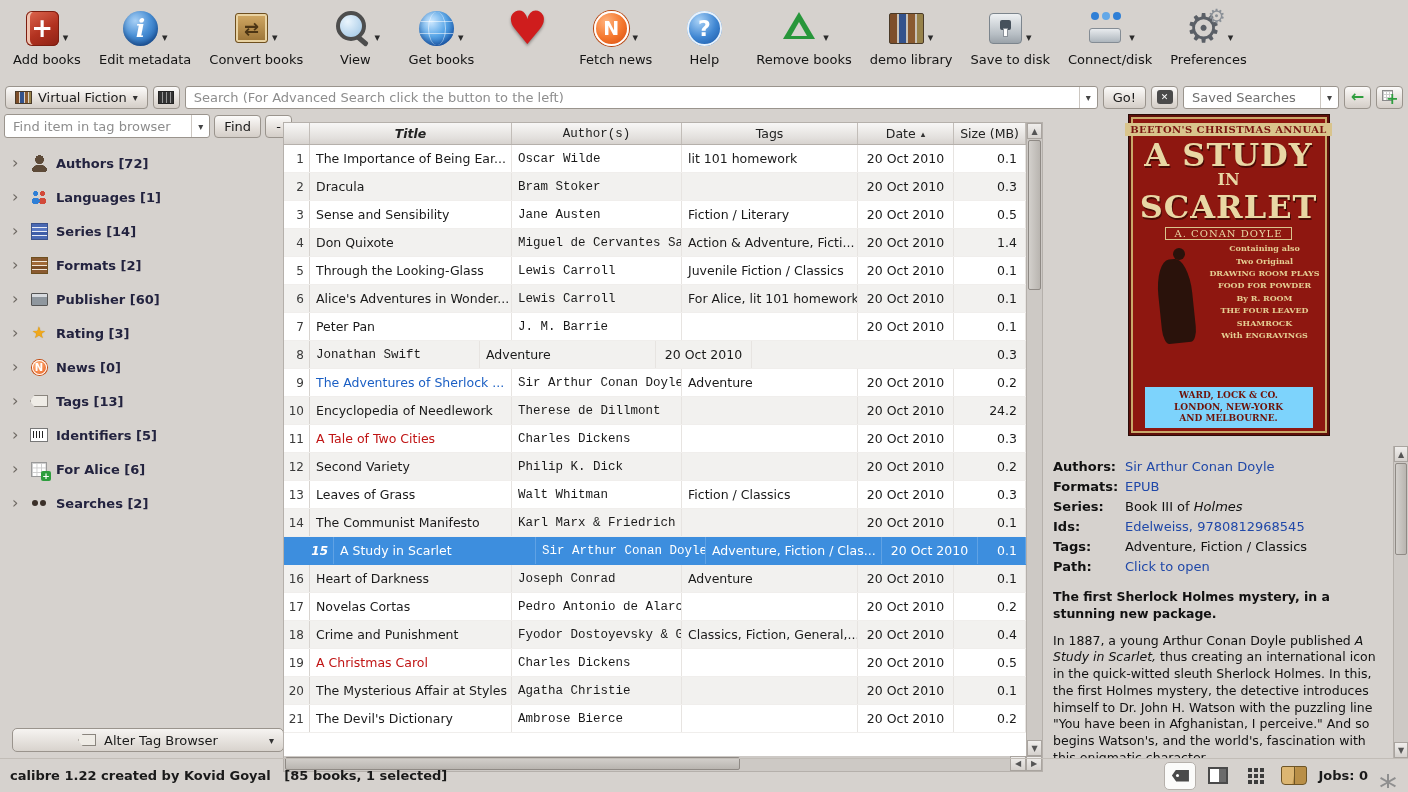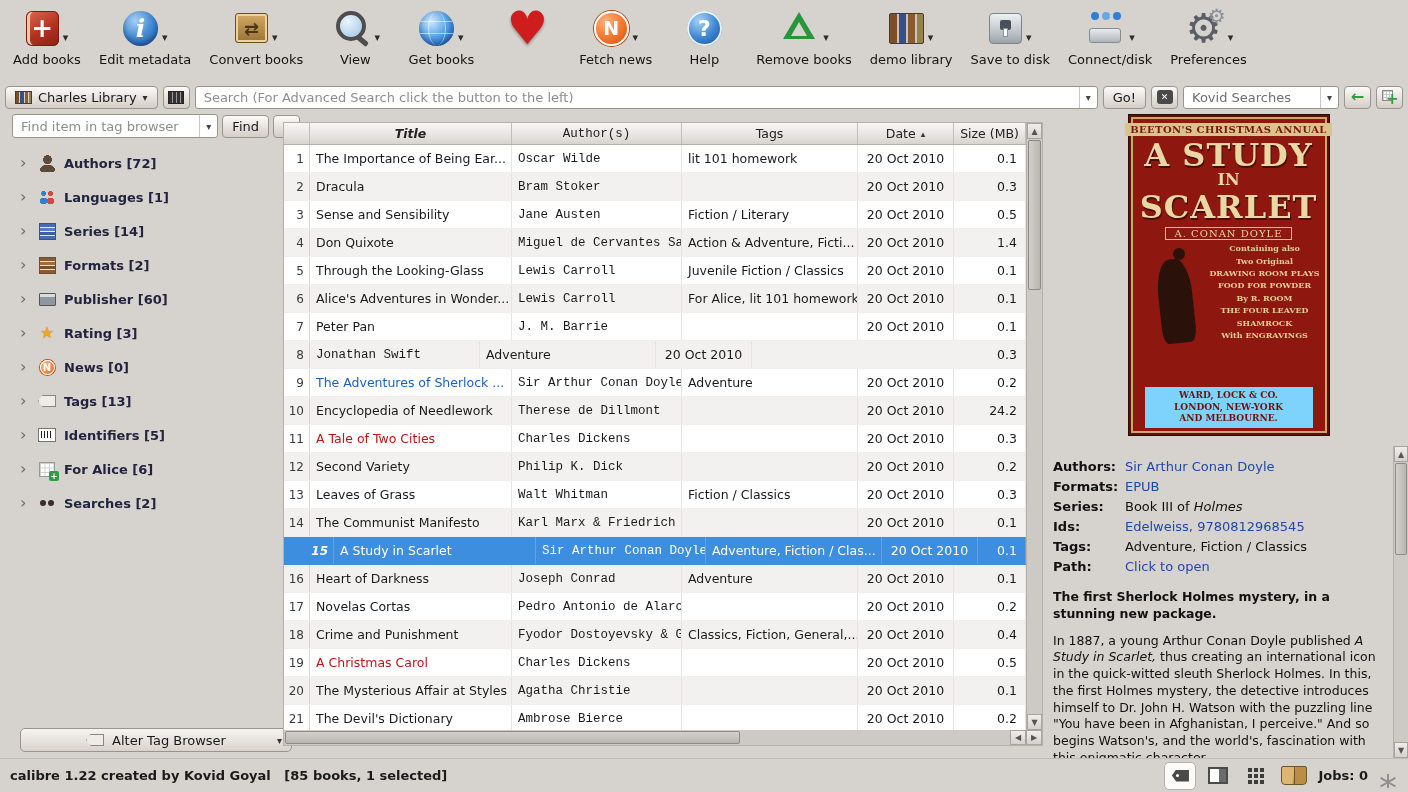--- a/index.html
+++ b/index.html
@@ -55,21 +55,21 @@
   .combo-arrow { width:18px; align-self:stretch; display:flex; align-items:center; justify-content:center; border-left:1px solid #ccc7c1; color:#444; font-size:10px; flex:none; }
   .gi-clear { width:16px; height:14px; border-radius:3px; background:#4a4a4a; color:#fff; font-size:9px; font-weight:700; display:flex; align-items:center; justify-content:center; }
   .combo { display:flex; align-items:center; height:23px; background:#fff; border:1px solid #9a948d; border-radius:3px; width:156px; }
   .combo .combo-text { flex:1; padding:0 8px; color:#6f6f6f; font-size:13px; white-space:nowrap; overflow:hidden; }
   .gi-copy { color:#2e9e3e; font-weight:800; font-size:16px; line-height:1; }
   .gi-plus { position:relative; width:16px; height:14px; }
   .gi-plus::before { content:""; position:absolute; top:0; left:0; width:9px; height:9px; background:#fff; border:1px solid #8a8a8a; background-image:linear-gradient(#ccc 1px,transparent 1px),linear-gradient(90deg,#ccc 1px,transparent 1px); background-size:3px 3px; }
   .gi-plus::after { content:"+"; position:absolute; right:-1px; bottom:-3px; color:#2e9e3e; font-size:15px; font-weight:800; line-height:1; }
 
   
-  .sidebar { position:absolute; top:112px; left:0; width:296px; bottom:34px; display:flex; flex-direction:column; padding-top:2px;margin-left:8px; }
+  .sidebar { position:absolute; top:112px; left:0; width:296px; bottom:34px; display:flex; flex-direction:column; padding-top:2px; }
   .tb-find-row { display:flex; gap:4px; padding:0 4px; align-items:center; }
   .find-wrap { flex:1; display:flex; align-items:center; height:24px; background:#fff; border:1px solid #9a948d; border-radius:3px; }
   .tree { flex:1; overflow:hidden; padding-top:8px; }
   .tree-item { display:flex; align-items:center; gap:8px; height:34px; padding-left:12px; }
   .chev { color:#6e6963; font-size:16px; width:10px; line-height:1; }
   .tree-ic { width:18px; height:18px; display:inline-flex; align-items:center; justify-content:center; position:relative; flex:none; }
   .tree-label { font-size:13px; font-weight:700; color:#23233f; white-space:nowrap; }
   .tic-authors::before { content:""; width:17px; height:17px; background:radial-gradient(4.5px 4.5px at 50% 27%,#5d4a38 97%,transparent 100%),radial-gradient(7.5px 5px at 50% 86%,#5d4a38 97%,transparent 100%); }
   .tic-languages::before { content:""; width:16px; height:14px; background:radial-gradient(2.6px 2.6px at 30% 25%,#2f7fd6 95%,transparent),radial-gradient(4px 3.4px at 30% 78%,#2f7fd6 95%,transparent),radial-gradient(2.6px 2.6px at 72% 25%,#d24a3a 95%,transparent),radial-gradient(4px 3.4px at 72% 78%,#d24a3a 95%,transparent); }
   .tic-series::before { content:""; width:15px; height:15px; border:1px solid #39518c; background:linear-gradient(#4a69b3 0 3px,#e8ecf5 3px 4px,#5a79c3 4px 7px,#e8ecf5 7px 8px,#3f5ea8 8px 11px,#e8ecf5 11px 12px,#4a69b3 12px); }
@@ -79,21 +79,21 @@
   .tic-news::before { content:"N"; width:15px; height:15px; border-radius:50%; background:radial-gradient(circle at 35% 30%,#ffb27d,#e85d1a); color:#fff; font-size:10px; font-weight:800; display:flex; align-items:center; justify-content:center; box-shadow:inset 0 0 0 1px #fff,0 0 0 1px #c44b10; }
   .tic-tags::before { content:""; width:16px; height:10px; background:#efece6; border:1px solid #8a857e; clip-path:polygon(0 50%,25% 0,100% 0,100% 100%,25% 100%); }
   .tic-identifiers::before { content:""; width:16px; height:12px; border:1px solid #777; background-color:#fff; background-image:repeating-linear-gradient(90deg,#222 0 1px,transparent 1px 3px); background-size:11px 7px; background-position:2px 2px; background-repeat:no-repeat; }
   .tic-custom::before { content:""; width:14px; height:13px; background-color:#fff; border:1px solid #999; background-image:linear-gradient(#ccc 1px,transparent 1px),linear-gradient(90deg,#ccc 1px,transparent 1px); background-size:4.5px 4.5px; }
   .tic-custom::after { content:"+"; position:absolute; right:-3px; bottom:-3px; width:10px; height:10px; background:#2e9e3e; color:#fff; font-size:9px; font-weight:800; line-height:10px; text-align:center; border-radius:2px; }
   .tic-searches::before { content:""; width:6px; height:6px; border-radius:50%; background:#3a2f28; box-shadow:8px 0 0 #3a2f28; margin-right:8px; }
   .alter-btn { margin:4px auto 6px auto; width:272px; height:24px; display:flex; align-items:center; justify-content:center; gap:8px; background:linear-gradient(#f6f4f1,#d8d3cd); border:1px solid #9a948d; border-radius:5px; font-size:13px; position:relative; }
   .alter-btn .dd { position:absolute; right:9px; }
 
   
-  .table-wrap { position:absolute; top:112px; left:283px; width:760px; bottom:46px; padding-top:10px; display:flex; flex-direction:column; }
+  .table-wrap { position:absolute; top:112px; left:283px; width:760px; bottom:20px; padding-top:10px; display:flex; flex-direction:column; }
   .tbl { flex:1; display:flex; background:#fff; border:1px solid #b5b0ab; border-bottom:none; overflow:hidden; }
   .grid { flex:1; overflow:hidden; background:#fff; display:flex; flex-direction:column; }
   .hdr { display:flex; height:22px; background:linear-gradient(#f8f7f6,#e3e0dd 70%,#d7d3cf); border-bottom:1px solid #b5b0ab; font-size:12.5px; color:#222; flex:none; }
   .hdr-cell { display:flex; align-items:center; justify-content:center; border-right:1px solid #c2bdb8; overflow:hidden; white-space:nowrap; }
   .hdr-title-txt { font-weight:700; font-style:italic; }
   .sort-arrow { font-size:9px; margin-left:5px; color:#333; }
   .w-num{width:26px; flex:none;} .w-title{width:202px; flex:none;} .w-authors{width:170px; flex:none;font-family:Liberation Mono, monospace;}
   .w-tags{width:176px; flex:none;} .w-date{width:96px; flex:none;} .w-size{width:70px; flex:1;}
   .rows { flex:1; overflow:hidden; }
   .lv-row { display:flex; height:28px; font-size:12.5px; color:#1a1a1a; border-bottom:1px solid #f0eeec; }
@@ -266,38 +266,38 @@
           <span class="tb-arrow">▾</span>
         </div>
         <div class="tb-label">Preferences</div>
       </div>
 
   </div>
 
   <div class="search-row">
     <div class="btn">
       <span class="mini-lib"></span>
-      <span>Charles Library</span>
+      <span>Virtual Fiction</span>
       <span class="dd">▾</span>
     </div>
     <div class="btn btn-sq">
       <span class="gi-adv"></span>
     </div>
     <div class="search-input-wrap">
       <input class="text-entry" type="text" placeholder="Search (For Advanced Search click the button to the left)" style="">
       <span class="combo-arrow">▾</span>
     </div>
     <div class="btn">
       <span>Go!</span>
     </div>
     <div class="btn btn-sq">
       <span class="gi-clear">✕</span>
     </div>
     <div class="combo">
-      <span class="combo-text">Kovid Searches</span>
+      <span class="combo-text">Saved Searches</span>
       <span class="combo-arrow">▾</span>
     </div>
     <div class="btn btn-sq">
       <span class="gi-copy">←</span>
     </div>
     <div class="btn btn-sq">
       <span class="gi-plus"></span>
     </div>
   </div>
 

